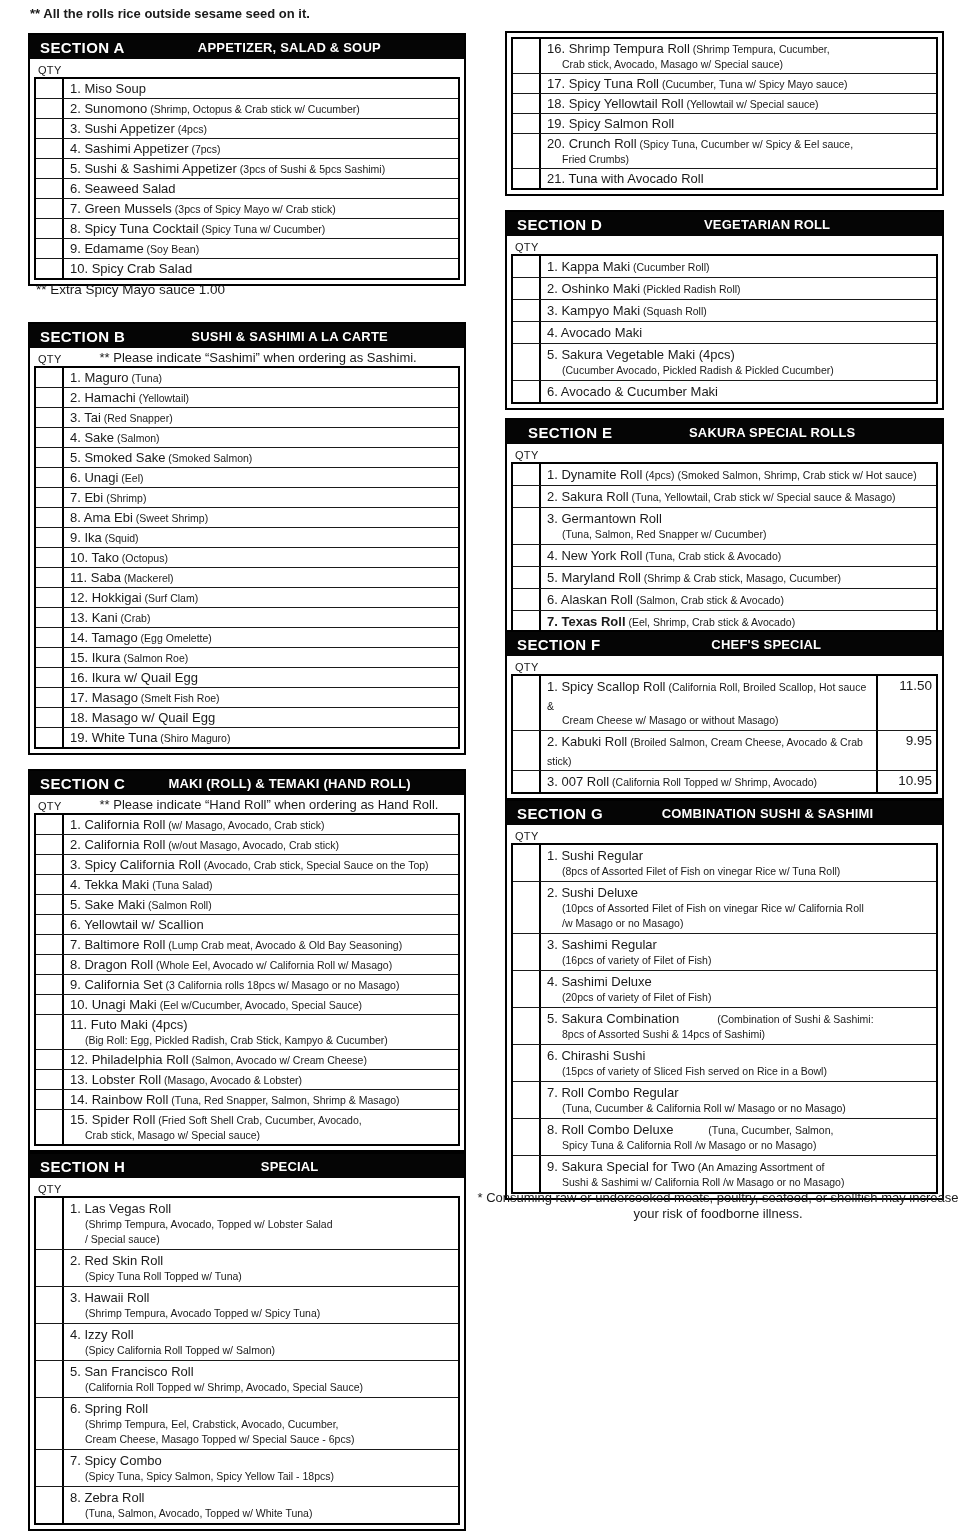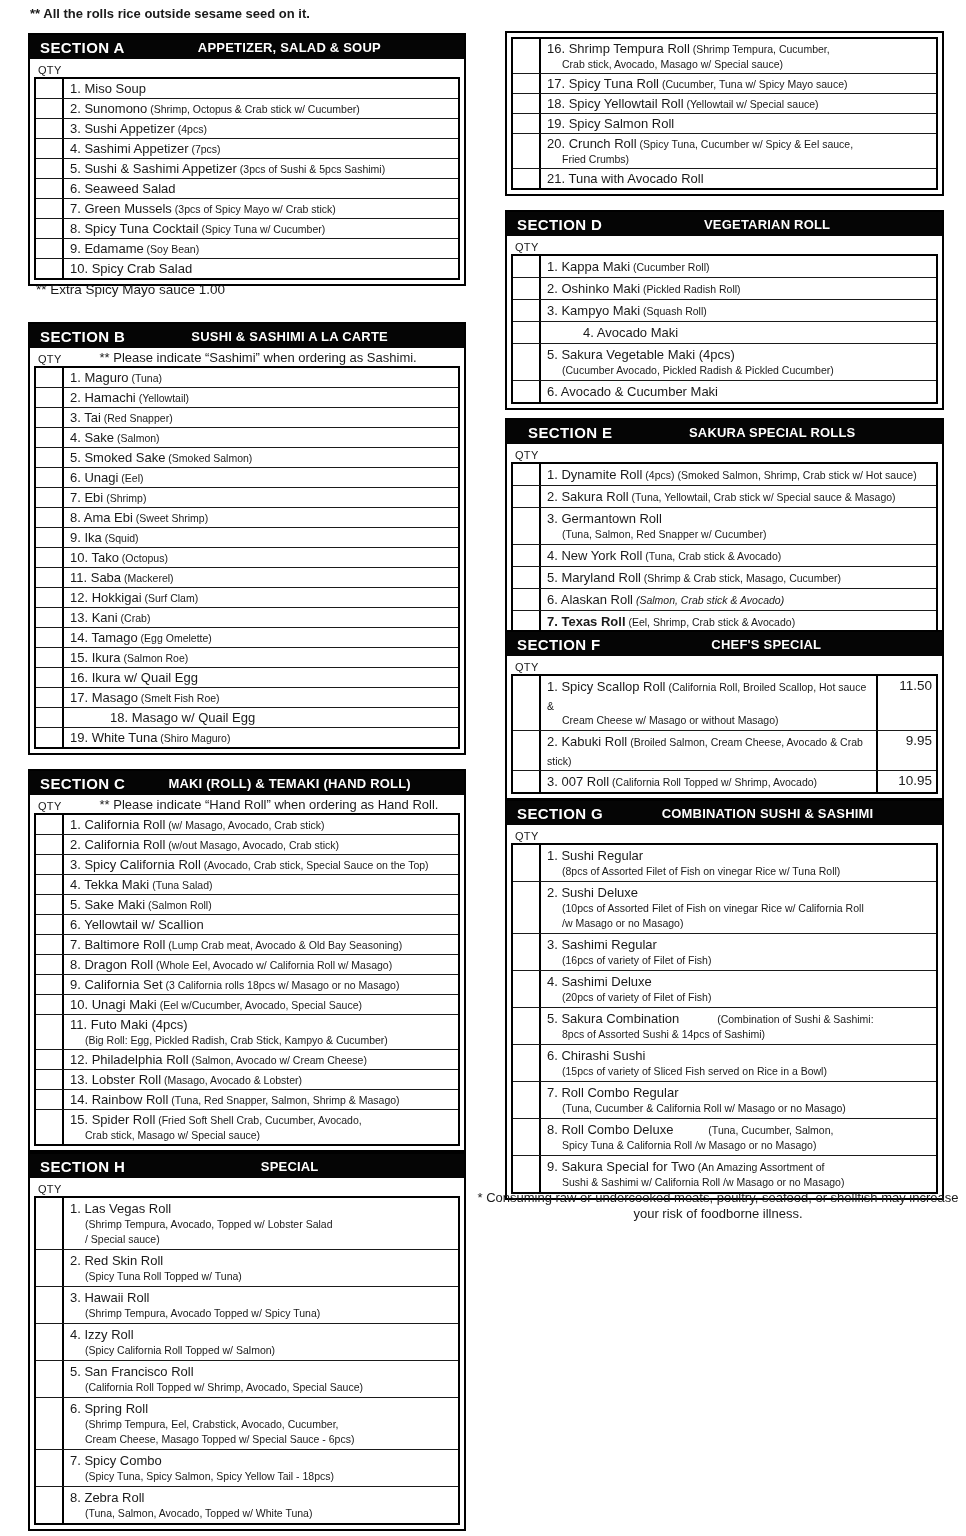--- a/index.html
+++ b/index.html
@@ -236,21 +236,21 @@
       </div>
       <div class="row">
         <div class="qcell"></div>
         <div class="cell">
           <div class="mainline"><div class="main" style="display: inline;">17. Masago</div><div class="desc" style="display: inline;"> (Smelt Fish Roe)</div></div>
         </div>
       </div>
       <div class="row">
         <div class="qcell"></div>
         <div class="cell">
-          <div class="mainline"><div class="main" style="display: inline; margin-left: 40px;">18. Masago w/ Quail Egg</div></div>
+          <div class="mainline"><div class="main" style="display: inline;">18. Masago w/ Quail Egg</div></div>
         </div>
       </div>
       <div class="row">
         <div class="qcell"></div>
         <div class="cell">
           <div class="mainline"><div class="main" style="display: inline;">19. White Tuna</div><div class="desc" style="display: inline;"> (Shiro Maguro)</div></div>
         </div>
       </div>
     </div>
   </div>
@@ -496,21 +496,21 @@
       </div>
       <div class="row">
         <div class="qcell"></div>
         <div class="cell">
           <div class="mainline"><div class="main" style="display: inline;">3. Kampyo Maki</div><div class="desc" style="display: inline;"> (Squash Roll)</div></div>
         </div>
       </div>
       <div class="row">
         <div class="qcell"></div>
         <div class="cell">
-          <div class="mainline"><div class="main" style="display: inline; margin-left: 36px;">4. Avocado Maki</div></div>
+          <div class="mainline"><div class="main" style="display: inline;">4. Avocado Maki</div></div>
         </div>
       </div>
       <div class="row">
         <div class="qcell"></div>
         <div class="cell">
           <div class="mainline"><div class="main" style="display: inline;">5. Sakura Vegetable Maki (4pcs)</div></div>
           <div class="sub">(Cucumber Avocado, Pickled Radish &amp; Pickled Cucumber)</div>
         </div>
       </div>
       <div class="row">
@@ -558,21 +558,21 @@
       </div>
       <div class="row">
         <div class="qcell"></div>
         <div class="cell">
           <div class="mainline"><div class="main" style="display: inline;">5. Maryland Roll</div><div class="desc" style="display: inline;"> (Shrimp &amp; Crab stick, Masago, Cucumber)</div></div>
         </div>
       </div>
       <div class="row">
         <div class="qcell"></div>
         <div class="cell">
-          <div class="mainline"><div class="main" style="display: inline;">6. Alaskan Roll</div><div class="desc" style="display: inline; font-style: italic;"> (Salmon, Crab stick &amp; Avocado)</div></div>
+          <div class="mainline"><div class="main" style="display: inline;">6. Alaskan Roll</div><div class="desc" style="display: inline;"> (Salmon, Crab stick &amp; Avocado)</div></div>
         </div>
       </div>
       <div class="row">
         <div class="qcell"></div>
         <div class="cell">
           <div class="mainline"><div class="main" style="display: inline; font-weight: bold;">7. Texas Roll</div><div class="desc" style="display: inline;"> (Eel, Shrimp, Crab stick &amp; Avocado)</div></div>
         </div>
       </div>
       <div class="row">
         <div class="qcell"></div>

